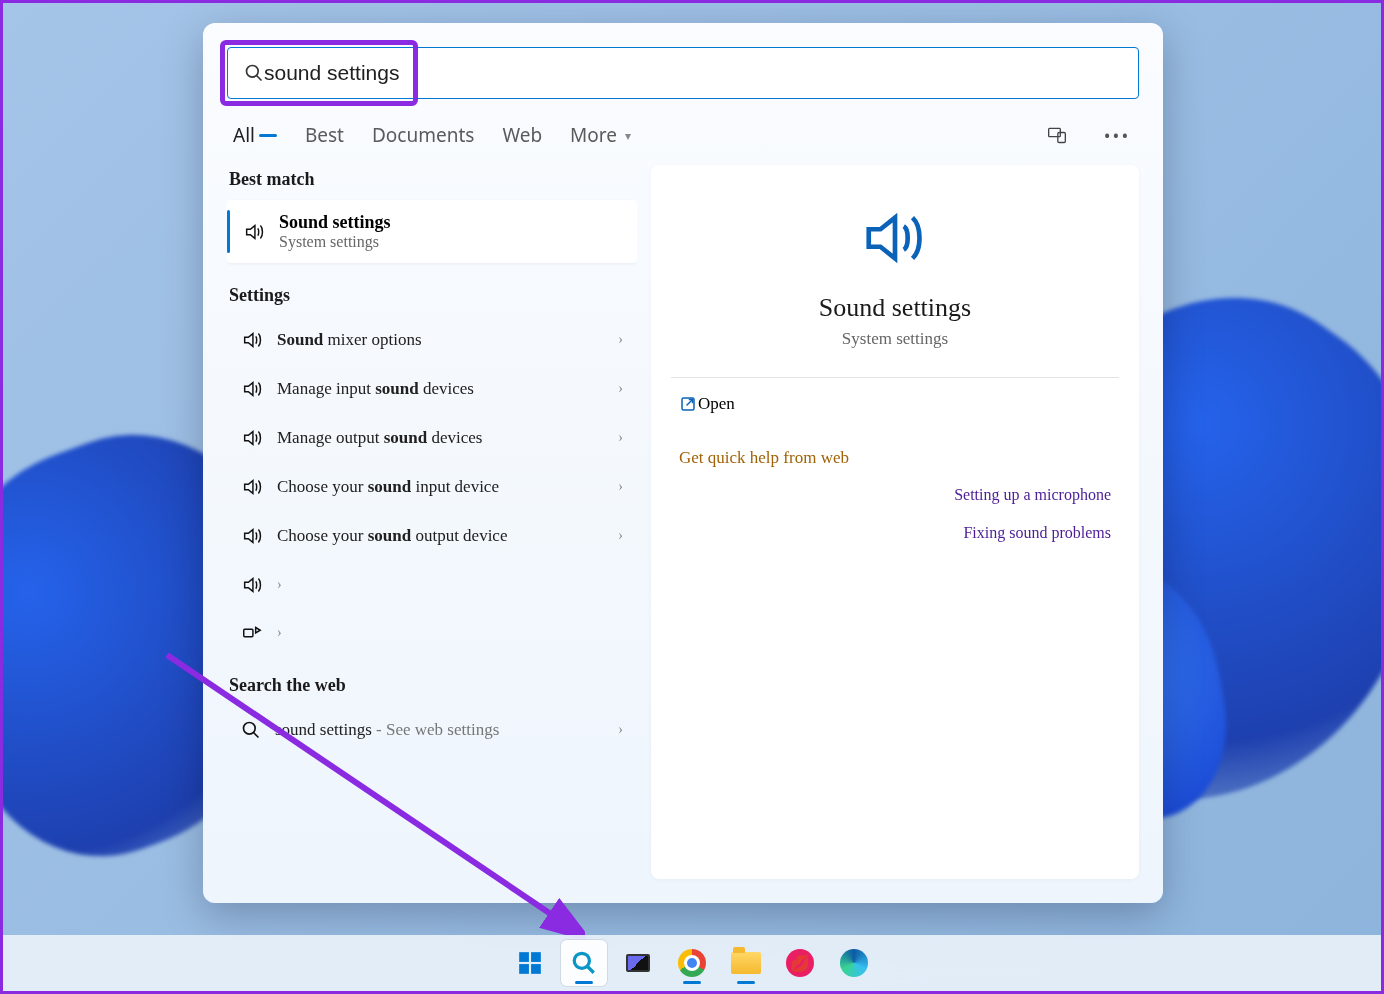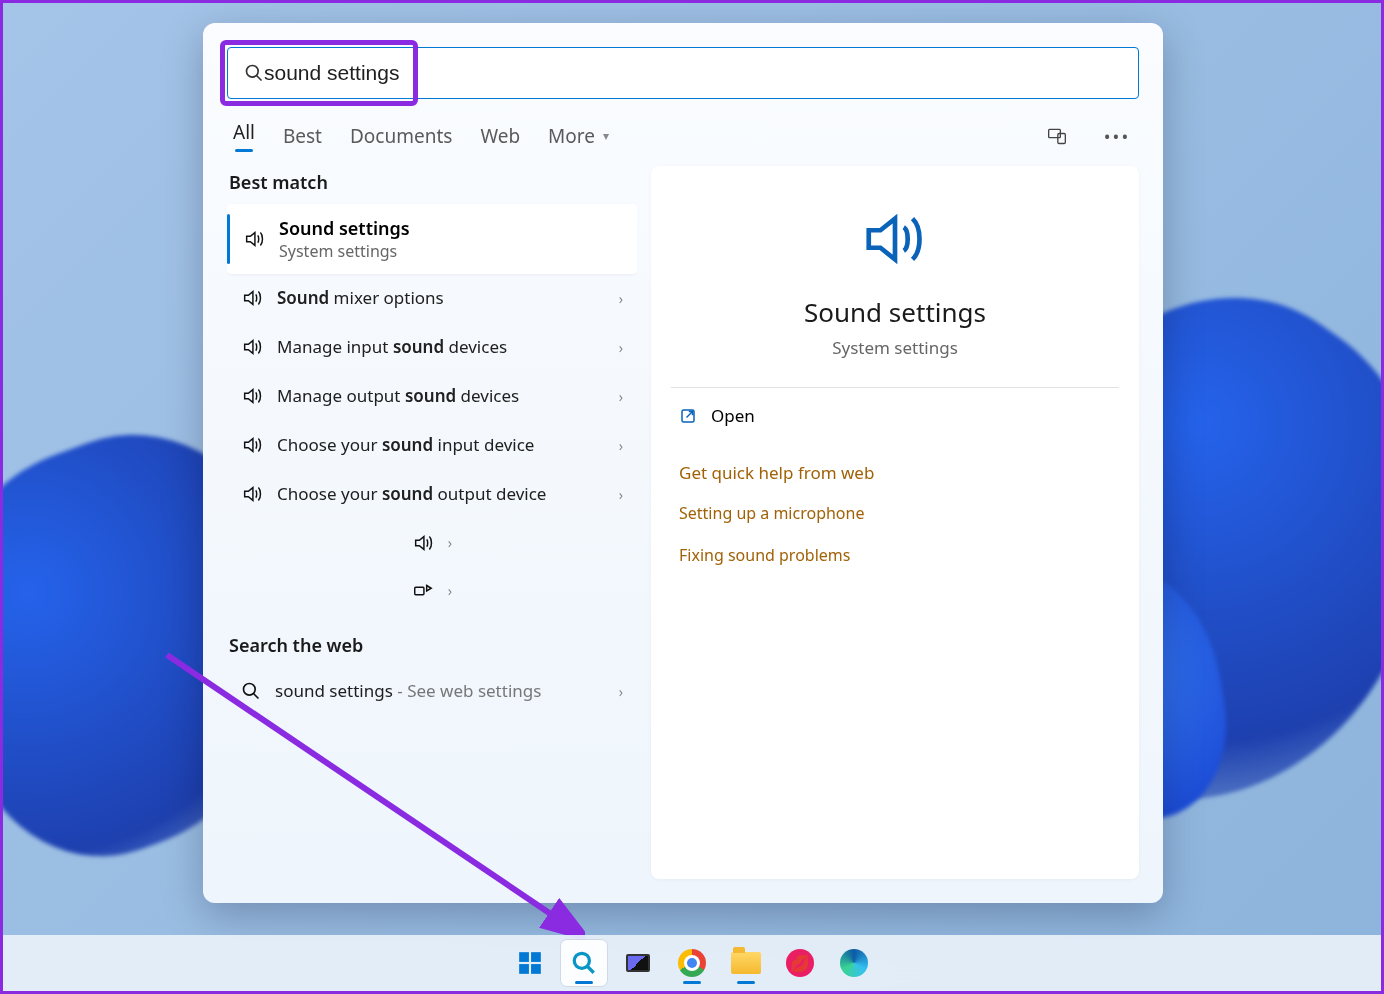--- a/index.html
+++ b/index.html
@@ -29,52 +29,52 @@
 .search-box input {
   flex:1; border:none; outline:none; font-size:21px; color:#202020; background:transparent;
 }
 .search-annot {
   position:absolute; left:-8px; top:-8px; width:198px; height:66px;
   border:5px solid #8a2be2; border-radius:6px; pointer-events:none;
 }
 .filter-row {
   display:flex; align-items:center; gap:28px; padding:20px 6px 14px; color:#5a5a5a; font-size:19px;
 }
-.filter-row .tab { display:flex; flex-direction:column; align-items:center; gap:4px; cursor:pointer;}
+.filter-row .tab { display:flex; flex-direction:row; align-items:center; gap:4px; cursor:pointer;}
 .filter-row .tab.active { color:#202020; font-weight:400;}
 .filter-row .tab.active .underline { width:18px; height:3px; background:#0078d4; border-radius:2px;}
 .filter-row .more-caret { font-size:12px; margin-left:-20px; color:#888;}
 .filter-spacer { flex:1; }
-.panel-body { display:flex; gap:14px; flex:1; min-height:0;}
+.panel-body { display:flex; gap:14px; flex:1; min-height:0;font-family:Liberation Serif, serif;}
 .left-col { flex:0 0 410px; display:flex; flex-direction:column; overflow:hidden;}
 .right-col { flex:1; background:#fff; border-radius:8px; box-shadow:0 1px 4px rgba(0,0,0,.04); padding:28px 20px; display:flex; flex-direction:column; align-items:center;}
 .section-h { font-size:18px; font-weight:600; color:#1a1a1a; padding:4px 0 10px 2px;}
 .best-match-item {
   background:#fff; border-radius:4px; box-shadow:0 1px 3px rgba(0,0,0,.06);
   display:flex; align-items:center; gap:14px; padding:12px 16px; position:relative;
 }
 .best-match-item::before { content:''; position:absolute; left:0; top:10px; bottom:10px; width:3px; background:#0078d4; border-radius:2px;}
 .bm-title { font-size:18px; font-weight:600;}
 .bm-sub { font-size:16px; color:#666;}
 .list-item {
-  display:flex; align-items:center; gap:14px; padding:13px 14px; font-size:17px; color:#202020; cursor:pointer; border-radius:4px;justify-content:center;
+  display:flex; align-items:center; gap:14px; padding:13px 14px; font-size:17px; color:#202020; cursor:pointer; border-radius:4px;
 }
 .list-item .label { flex:1; line-height:1.35;}
 .list-item .label b { font-weight:600;}
 .chev { color:#888; font-size:14px;}
 .sound-icon-svg { width:22px; height:22px; flex-shrink:0; }
 .search-icon-svg { width:20px; height:20px; flex-shrink:0; }
 
 .preview-icon { width:90px; height:70px; margin-top:10px; }
 .preview-title { font-size:26px; font-weight:400; color:#1a1a1a; margin-top:20px;}
 .preview-sub { font-size:17px; color:#666; margin-top:6px;}
 .preview-div { width:100%; height:1px; background:#e2e2e2; margin:28px 0 0;}
-.preview-action { width:100%; display:flex; align-items:center; gap:14px; padding:16px 8px; font-size:17px; cursor:pointer;}
+.preview-action { width:100%; display:flex; align-items:center; gap:1px; padding:16px 8px; font-size:17px; cursor:pointer;}
 .help-h { width:100%; font-size:17px; color:#a16207; padding:18px 8px 8px;}
-.help-link { width:100%; padding:10px 8px; font-size:16px; color:#a16207; cursor:pointer;}
+.help-link { width:100%; padding:10px 8px; font-size:16px; color:#4c1d95; cursor:pointer;text-align:right;}
 
 .taskbar {
   position:absolute; left:0; bottom:0; width:100%; height:56px;
   background: rgba(240,246,252,.85); backdrop-filter: blur(8px);
   display:flex; align-items:center; justify-content:center; gap:8px;
 }
 .tb-item { width:46px; height:46px; display:flex; align-items:center; justify-content:center; border-radius:6px; position:relative;}
 .tb-item.active::after { content:''; position:absolute; bottom:2px; width:18px; height:3px; background:#0078d4; border-radius:2px;}
 .tb-item.search-tb { background:rgba(255,255,255,.9); box-shadow:0 0 0 1px rgba(0,0,0,.08);}
 .chrome-circ { width:28px; height:28px; border-radius:50%; background: conic-gradient(#ea4335 0 120deg,#34a853 120deg 240deg,#fbbc05 240deg 360deg); position:relative;}
@@ -145,20 +145,21 @@
             <path d="M4 9v6h4l5 4V5L8 9H4z"></path>
             <path d="M16 8c1.5 1 1.5 7 0 8"></path>
             <path d="M19 5c3 3 3 11 0 14"></path>
           </svg>
         <div>
           <div class="bm-title">Sound settings</div>
           <div class="bm-sub">System settings</div>
         </div>
       </div>
 
+      <div class="section-h" style="margin-top:18px;">Settings</div>
       <div id="settings-list">
           <div class="list-item">
             <svg class="sound-icon-svg" viewBox="0 0 24 24" fill="none" stroke="#111" stroke-width="1.6">
               <path d="M4 9v6h4l5 4V5L8 9H4z"></path>
               <path d="M16 8c1.5 1 1.5 7 0 8"></path>
               <path d="M19 5c3 3 3 11 0 14"></path>
             </svg>
             <span class="label"><b>Sound</b> mixer options</span>
             <span class="chev">›</span>
           </div>

